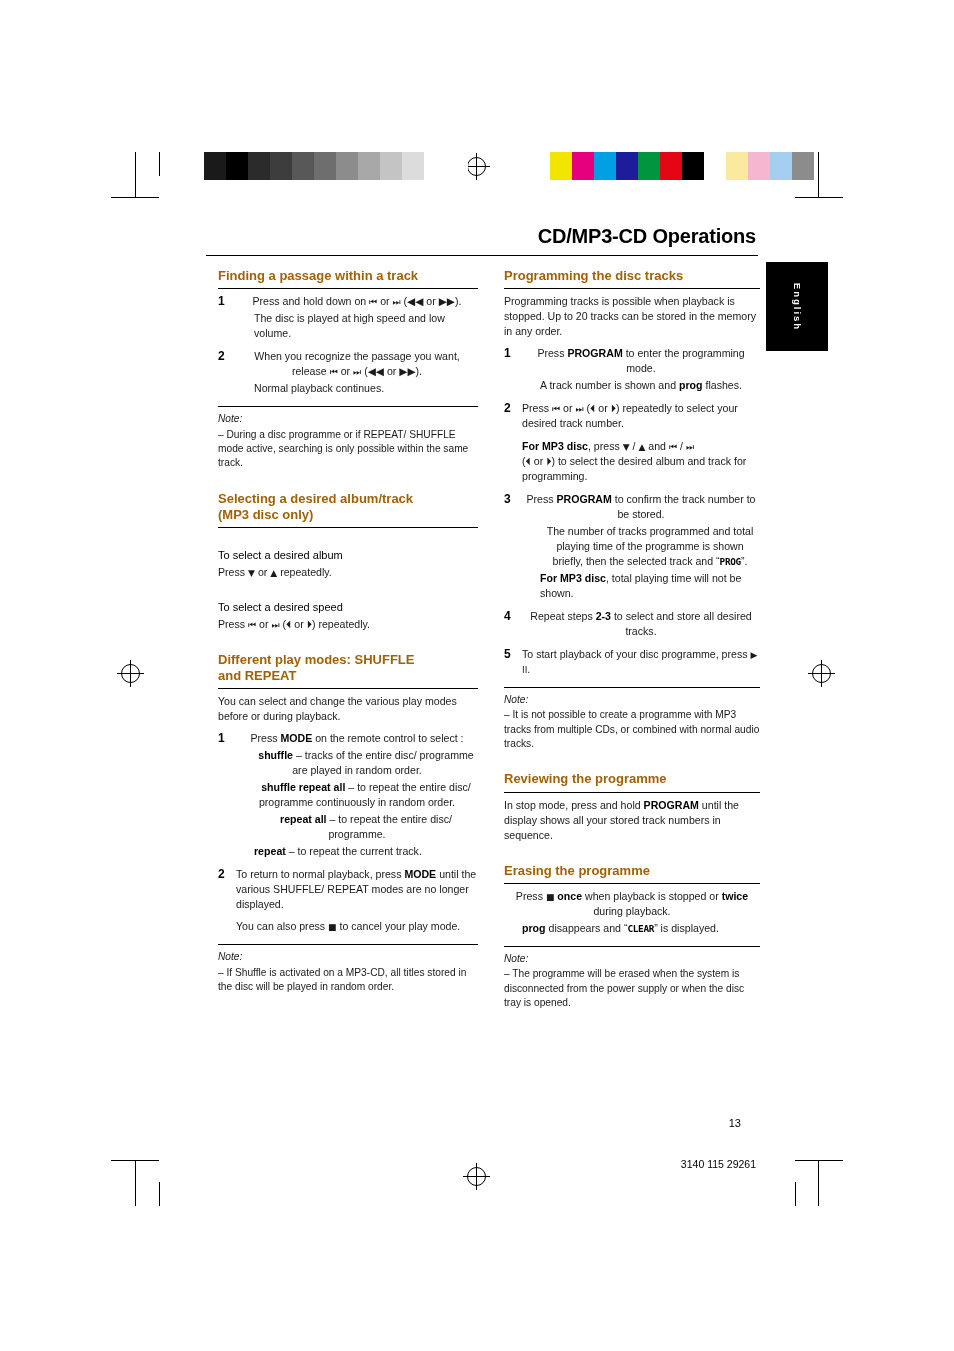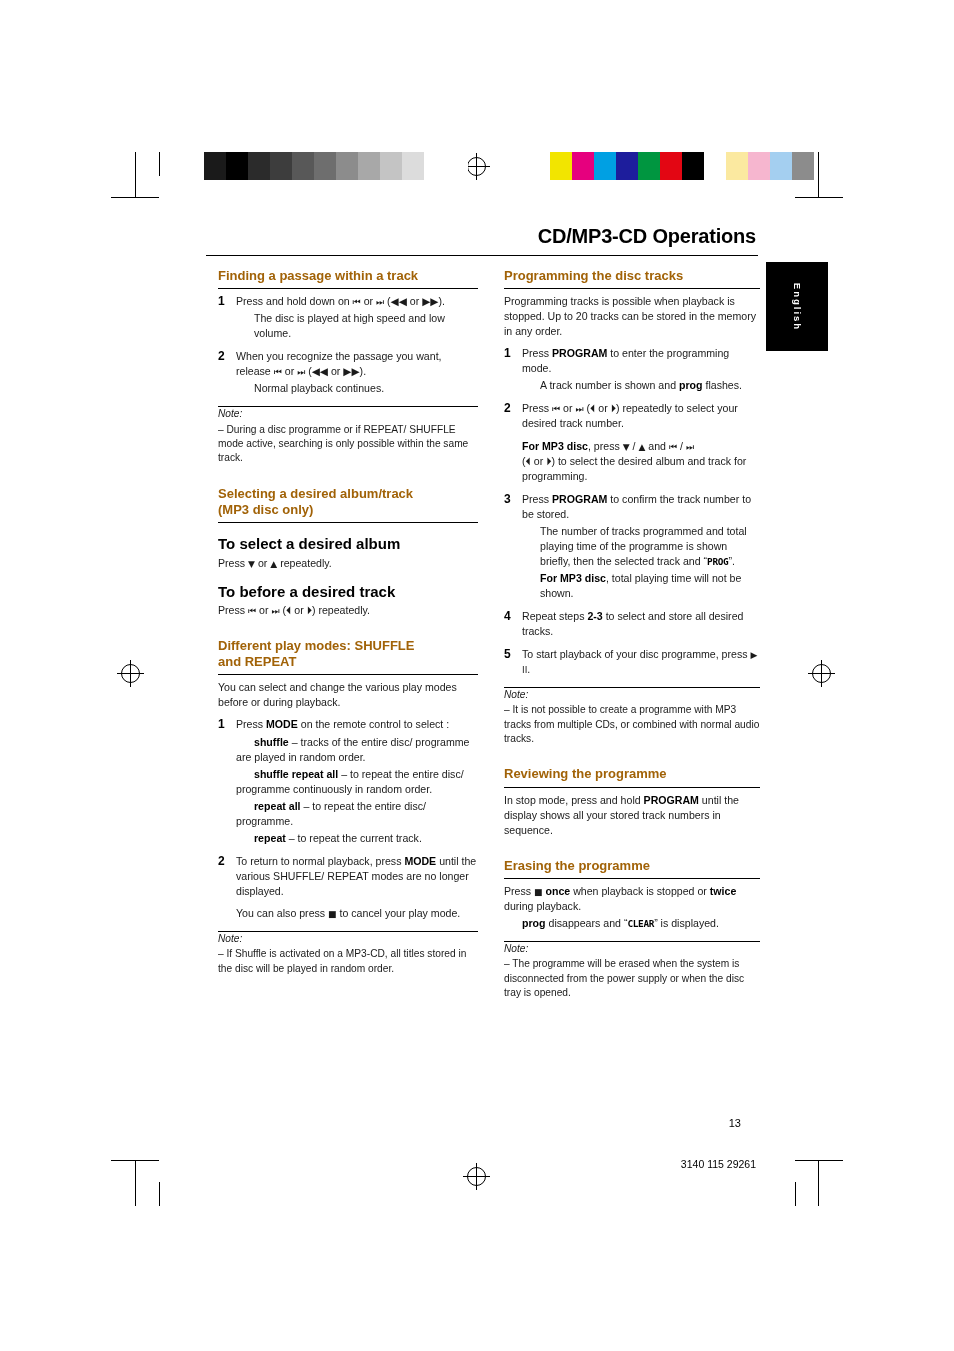--- a/index.html
+++ b/index.html
@@ -124,28 +124,28 @@
     font-weight: bold;
     color: #a16207;
     margin: 0 0 5px 0;
     padding-bottom: 4px;
     border-bottom: 1px solid #000;
     line-height: 1.25;
   }
   h2.sec.spaced { margin-top: 20px; }
 
   h3.sub {
-    font-size: 15px;
-    font-weight: bold;
-    color: #000;
-    margin: 10px 0 1px 0;
+    font-size: 11px;
+    font-weight: normal;
+    color: #000;
+    margin: 20px 0 1px 0;
   }
 
   p { margin: 0 0 7px 0; }
-  p.tight { margin-bottom: 2px; }
+  p.tight { margin-bottom: 2px; text-align: center; }
 
   .step {
     position: relative;
     padding-left: 18px;
     margin-bottom: 8px;
   }
   .step .num {
     position: absolute;
     left: 0;
     top: -1px;
@@ -153,20 +153,21 @@
     font-weight: bold;
     color: #000;
   }
   .indent { padding-left: 18px; }
   b, strong { color: #000; }
 
   .note {
     margin-top: 10px;
     margin-bottom: 6px;
     border-top: 1px solid #000;
+    padding-top: 5px;
   }
   .note .lbl {
     font-style: italic;
     font-size: 10.2px;
     margin-bottom: 1px;
   }
   .note .body {
     font-size: 10.2px;
     line-height: 1.4;
   }
@@ -290,21 +291,21 @@
     <h2 class="sec spaced">
       <span>Selecting a desired album/track</span><br>
       <span>(MP3 disc only)</span>
     </h2>
 
     <h3 class="sub">To select a desired album</h3>
     <p>
       <span>Press </span><span class="g">▼</span><span> or </span><span class="g">▲</span><span>  repeatedly.</span>
     </p>
 
-    <h3 class="sub">To before a desired track</h3>
+    <h3 class="sub">To select a desired speed</h3>
     <p>
       <span>Press </span><span class="g">⏮</span><span> or </span><span class="g">⏭</span><span> (⏴ or ⏵) repeatedly.</span>
     </p>
 
     <h2 class="sec spaced">
       <span>Different play modes: SHUFFLE</span><br>
       <span>and REPEAT</span>
     </h2>
 
     <p>You can select and change the various play modes before or during playback.</p>

